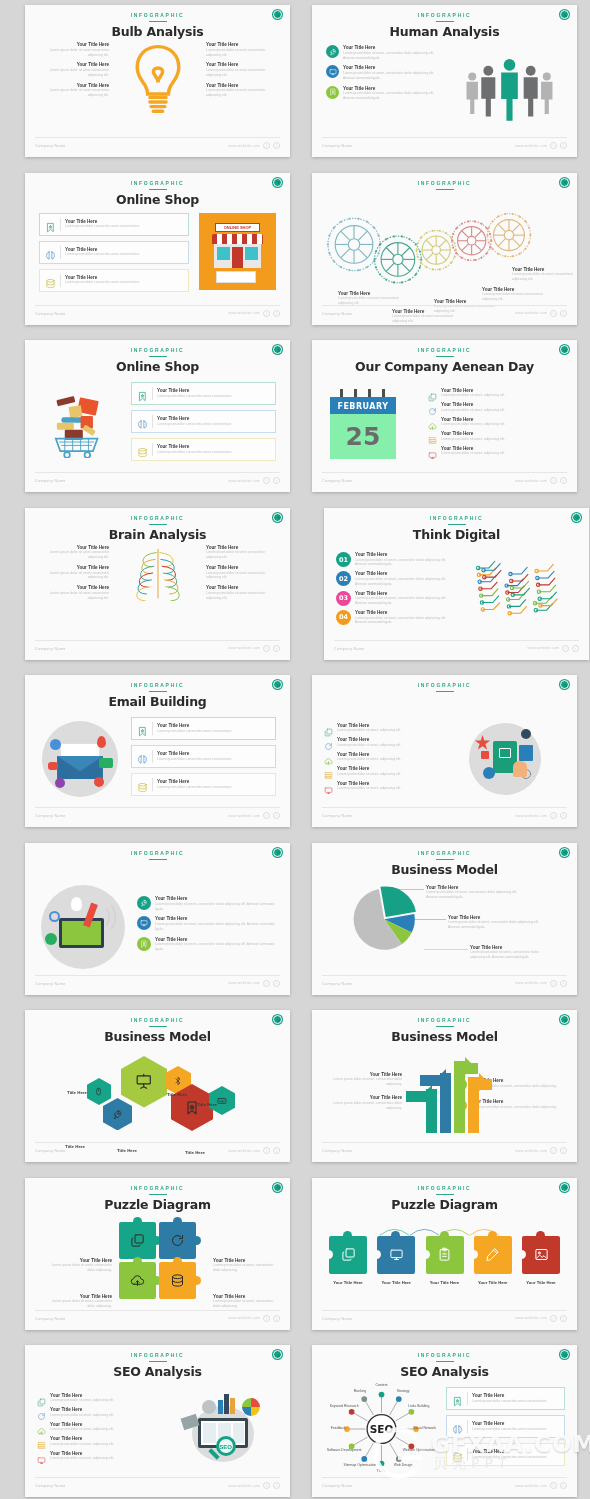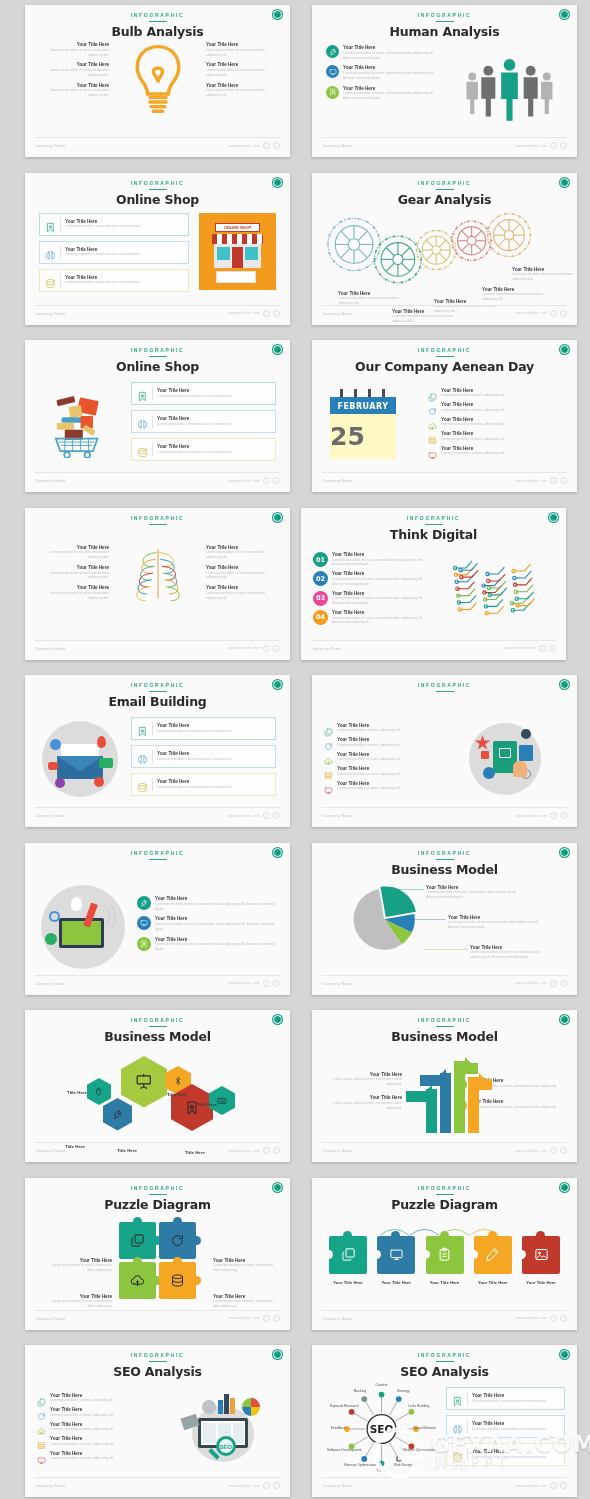--- a/index.html
+++ b/index.html
@@ -323,21 +323,20 @@
           <div class="navbtn">‹</div>
           <div class="navbtn">›</div>
         </div>
       </div>
     </div>
     </div>
     <div class="slide-wrap" style="left:312px;top:172.5px">
     <div class="slide">
       <div class="kicker">INFOGRAPHIC</div>
       <div class="kicker-rule"></div>
-      <div class="slide-title">Gear Analysis</div>
       <div class="badge"></div>
       <div style="position:absolute;left:8px;right:8px;top:36px;bottom:22px">
       <div style="position:absolute;left:4px;top:0"><svg viewBox="0 0 230 90" width="215" height="84">
               <g>
                 <rect x="59" y="37" width="2" height="2" fill="#7fb8c4" transform="rotate(0 60 38)"></rect>
                 <rect x="57.311393382005434" y="46.57656401311873" width="2" height="2" fill="#7fb8c4" transform="rotate(20 58.311393382005434 47.57656401311873)"></rect>
                 <rect x="52.449244407331385" y="54.9980530712231" width="2" height="2" fill="#7fb8c4" transform="rotate(40 53.449244407331385 55.9980530712231)"></rect>
                 <rect x="45" y="61.24871130596428" width="2" height="2" fill="#7fb8c4" transform="rotate(60 46 62.24871130596428)"></rect>
                 <rect x="35.86214897467405" y="64.57461708434182" width="2" height="2" fill="#7fb8c4" transform="rotate(80 36.86214897467405 65.57461708434182)"></rect>
                 <rect x="26.13785102532595" y="64.57461708434182" width="2" height="2" fill="#7fb8c4" transform="rotate(100 27.13785102532595 65.57461708434182)"></rect>
@@ -598,21 +597,21 @@
       <div class="slide-title">Our Company Aenean Day</div>
       <div class="badge"></div>
       <div style="position:absolute;left:18px;right:14px;top:40px;bottom:24px;display:flex;gap:14px;align-items:center">
       <div style="display:flex;align-items:center">
             <div style="width:84px;height:70px;position:relative">
     <div style="position:absolute;left:10px;top:0;width:3px;height:12px;background:#4d4d4d"></div>
     <div style="position:absolute;left:24px;top:0;width:3px;height:12px;background:#4d4d4d"></div>
     <div style="position:absolute;left:38px;top:0;width:3px;height:12px;background:#4d4d4d"></div>
     <div style="position:absolute;left:52px;top:0;width:3px;height:12px;background:#4d4d4d"></div>
     <div style="position:absolute;left:0;top:8px;width:66px;height:17px;background:#2980b9;color:#fff;font-size:8px;font-weight:bold;text-align:center;line-height:19px;letter-spacing:.5px;font-family:'DejaVu Sans',sans-serif">FEBRUARY</div>
-    <div style="position:absolute;left:0;top:25px;width:66px;height:45px;background:#fef9c3;color:#6b6b6b;font-size:25px;font-weight:bold;line-height:45px;font-family:'DejaVu Sans',sans-serif">25</div>
+    <div style="position:absolute;left:0;top:25px;width:66px;height:45px;background:#86efac;color:#6b6b6b;font-size:25px;font-weight:bold;text-align:center;line-height:45px;font-family:'DejaVu Sans',sans-serif">25</div>
             </div>
           </div>
       <div style="flex:1">
             <div class="lrow">
     <div class="ic"><svg viewBox="0 0 24 24" width="9" height="9">
                   <rect x="8" y="3" width="13" height="13" rx="1.5" stroke="#4aa88f" fill="none" stroke-width="1.6" stroke-linecap="round" stroke-linejoin="round"></rect>
                   <path d="M16 19.5A1.5 1.5 0 0114.5 21H4.5A1.5 1.5 0 013 19.5v-10A1.5 1.5 0 014.5 8" stroke="#4aa88f" fill="none" stroke-width="1.6" stroke-linecap="round" stroke-linejoin="round"></path>
                 </svg></div>
     <div style="flex:1">
       <div class="t-title">Your Title Here</div>
@@ -668,20 +667,21 @@
           <div class="navbtn">‹</div>
           <div class="navbtn">›</div>
         </div>
       </div>
     </div>
     </div>
     <div class="slide-wrap" style="left:25px;top:507.5px">
     <div class="slide">
       <div class="kicker">INFOGRAPHIC</div>
       <div class="kicker-rule"></div>
+      <div class="slide-title">Brain Analysis</div>
       <div class="badge"></div>
       <div style="position:absolute;left:12px;right:12px;top:37px;bottom:24px;display:flex;justify-content:space-between;align-items:flex-start">
       <div style="width:72px">
             <div style="margin-bottom:5px">
               <div class="ta-r">
     <div class="t-title">Your Title Here</div>
     <div class="t-micro">Lorem ipsum dolor sit amet consectetur adipiscing elit.</div>
   </div>
             </div>
             <div style="margin-bottom:5px">
@@ -738,21 +738,21 @@
       <div class="footer">
         <div class="footer-left">Company Name</div>
         <div class="footer-right">
           <div class="footer-url">www.website.com</div>
           <div class="navbtn">‹</div>
           <div class="navbtn">›</div>
         </div>
       </div>
     </div>
     </div>
-    <div class="slide-wrap" style="left:301px;top:507.5px">
+    <div class="slide-wrap" style="left:324px;top:507.5px">
     <div class="slide">
       <div class="kicker">INFOGRAPHIC</div>
       <div class="kicker-rule"></div>
       <div class="slide-title">Think Digital</div>
       <div class="badge"></div>
       <div style="position:absolute;left:12px;right:8px;top:38px;bottom:24px;display:flex;gap:6px;align-items:center">
       <div style="width:120px">
             <div class="lrow" style="margin-bottom:4px;align-items:center">
         <div class="circ num-circ" style="width:15px;height:15px;flex:0 0 15px;background:#16a085">01</div>
         <div style="flex:1">

